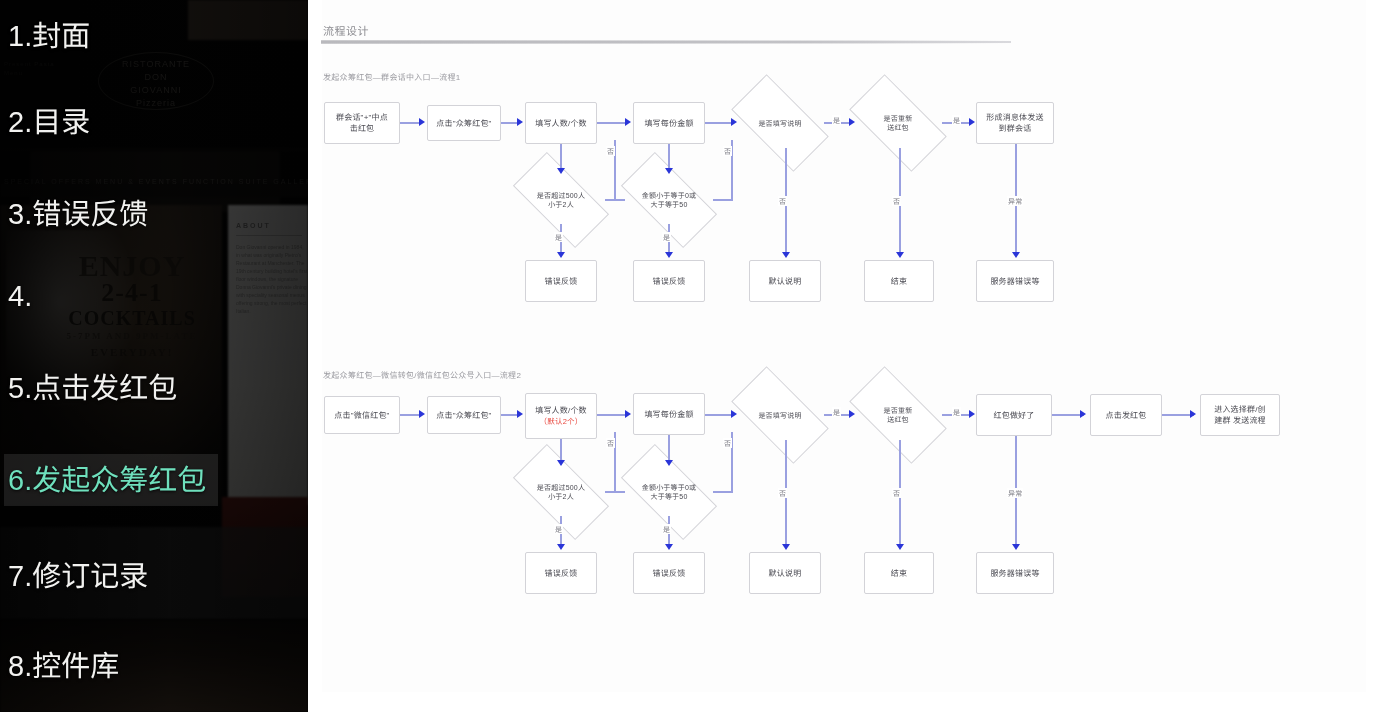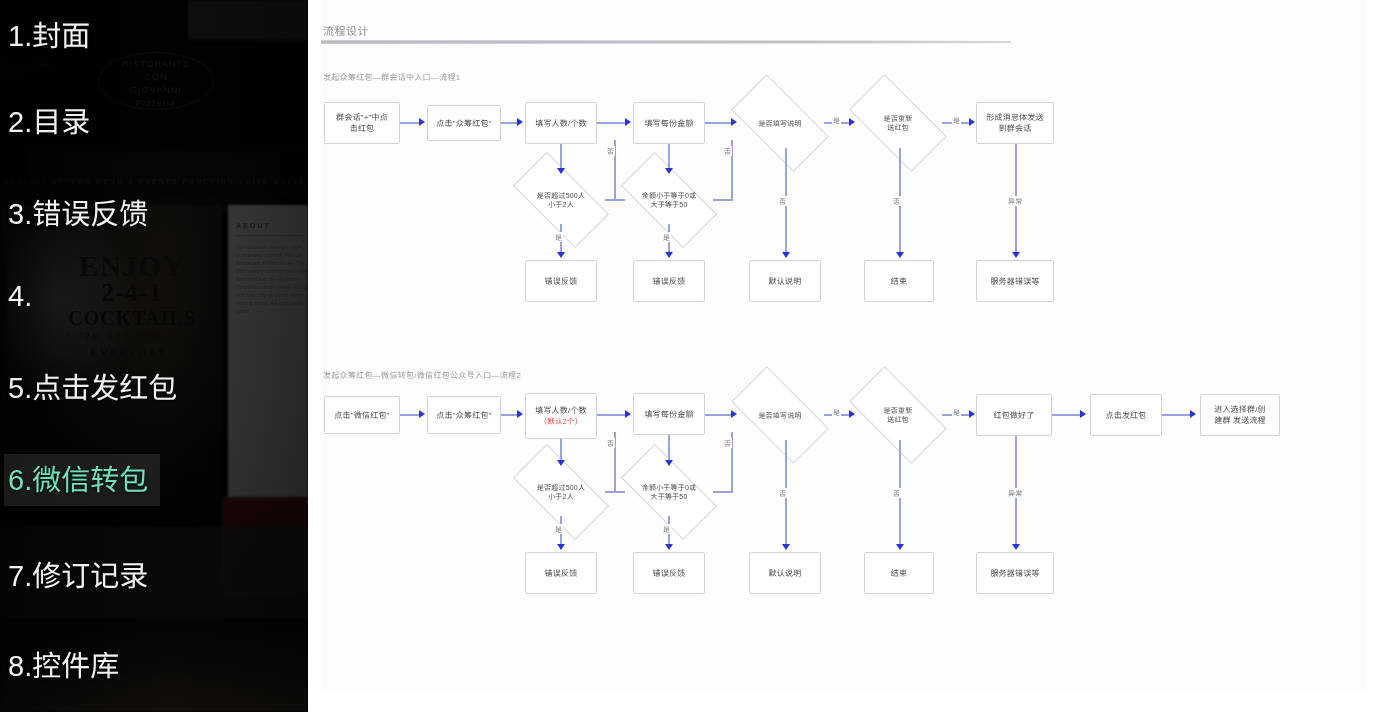--- a/index.html
+++ b/index.html
@@ -319,21 +319,21 @@
       </div>
       <div class="sb-item" style="top: 270px;">
         <span class="num">4.</span>
       </div>
       <div class="sb-item" style="top: 362px;">
         <span class="num">5.</span>
           <span>点击发红包</span>
       </div>
       <div class="sb-item active" style="top: 454px;">
         <span class="num">6.</span>
-          <span>微信转包</span>
+          <span>发起众筹红包</span>
       </div>
       <div class="sb-item" style="top: 550px;">
         <span class="num">7.</span>
           <span>修订记录</span>
       </div>
       <div class="sb-item" style="top: 640px;">
         <span class="num">8.</span>
           <span>控件库</span>
       </div>
     </nav>

